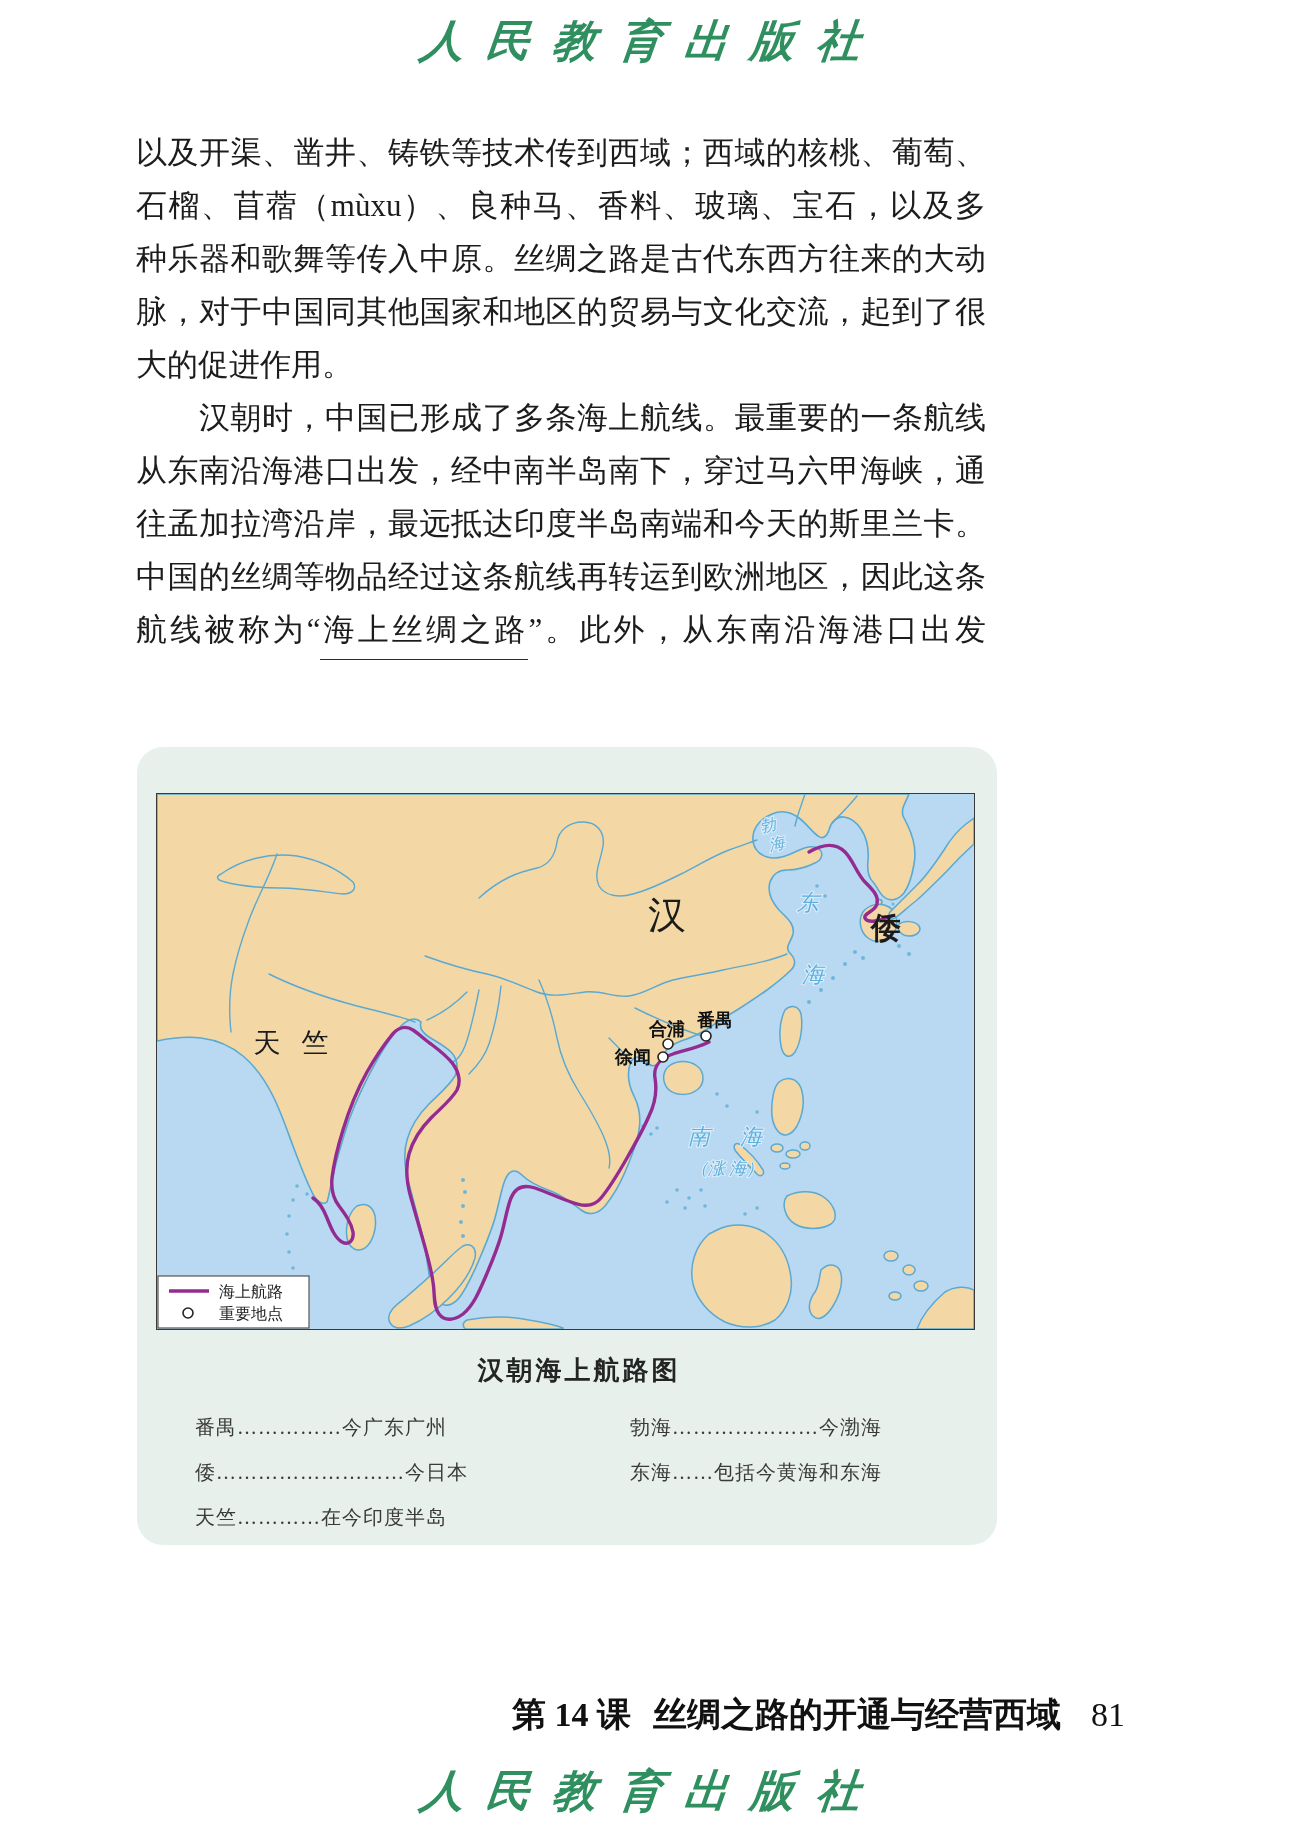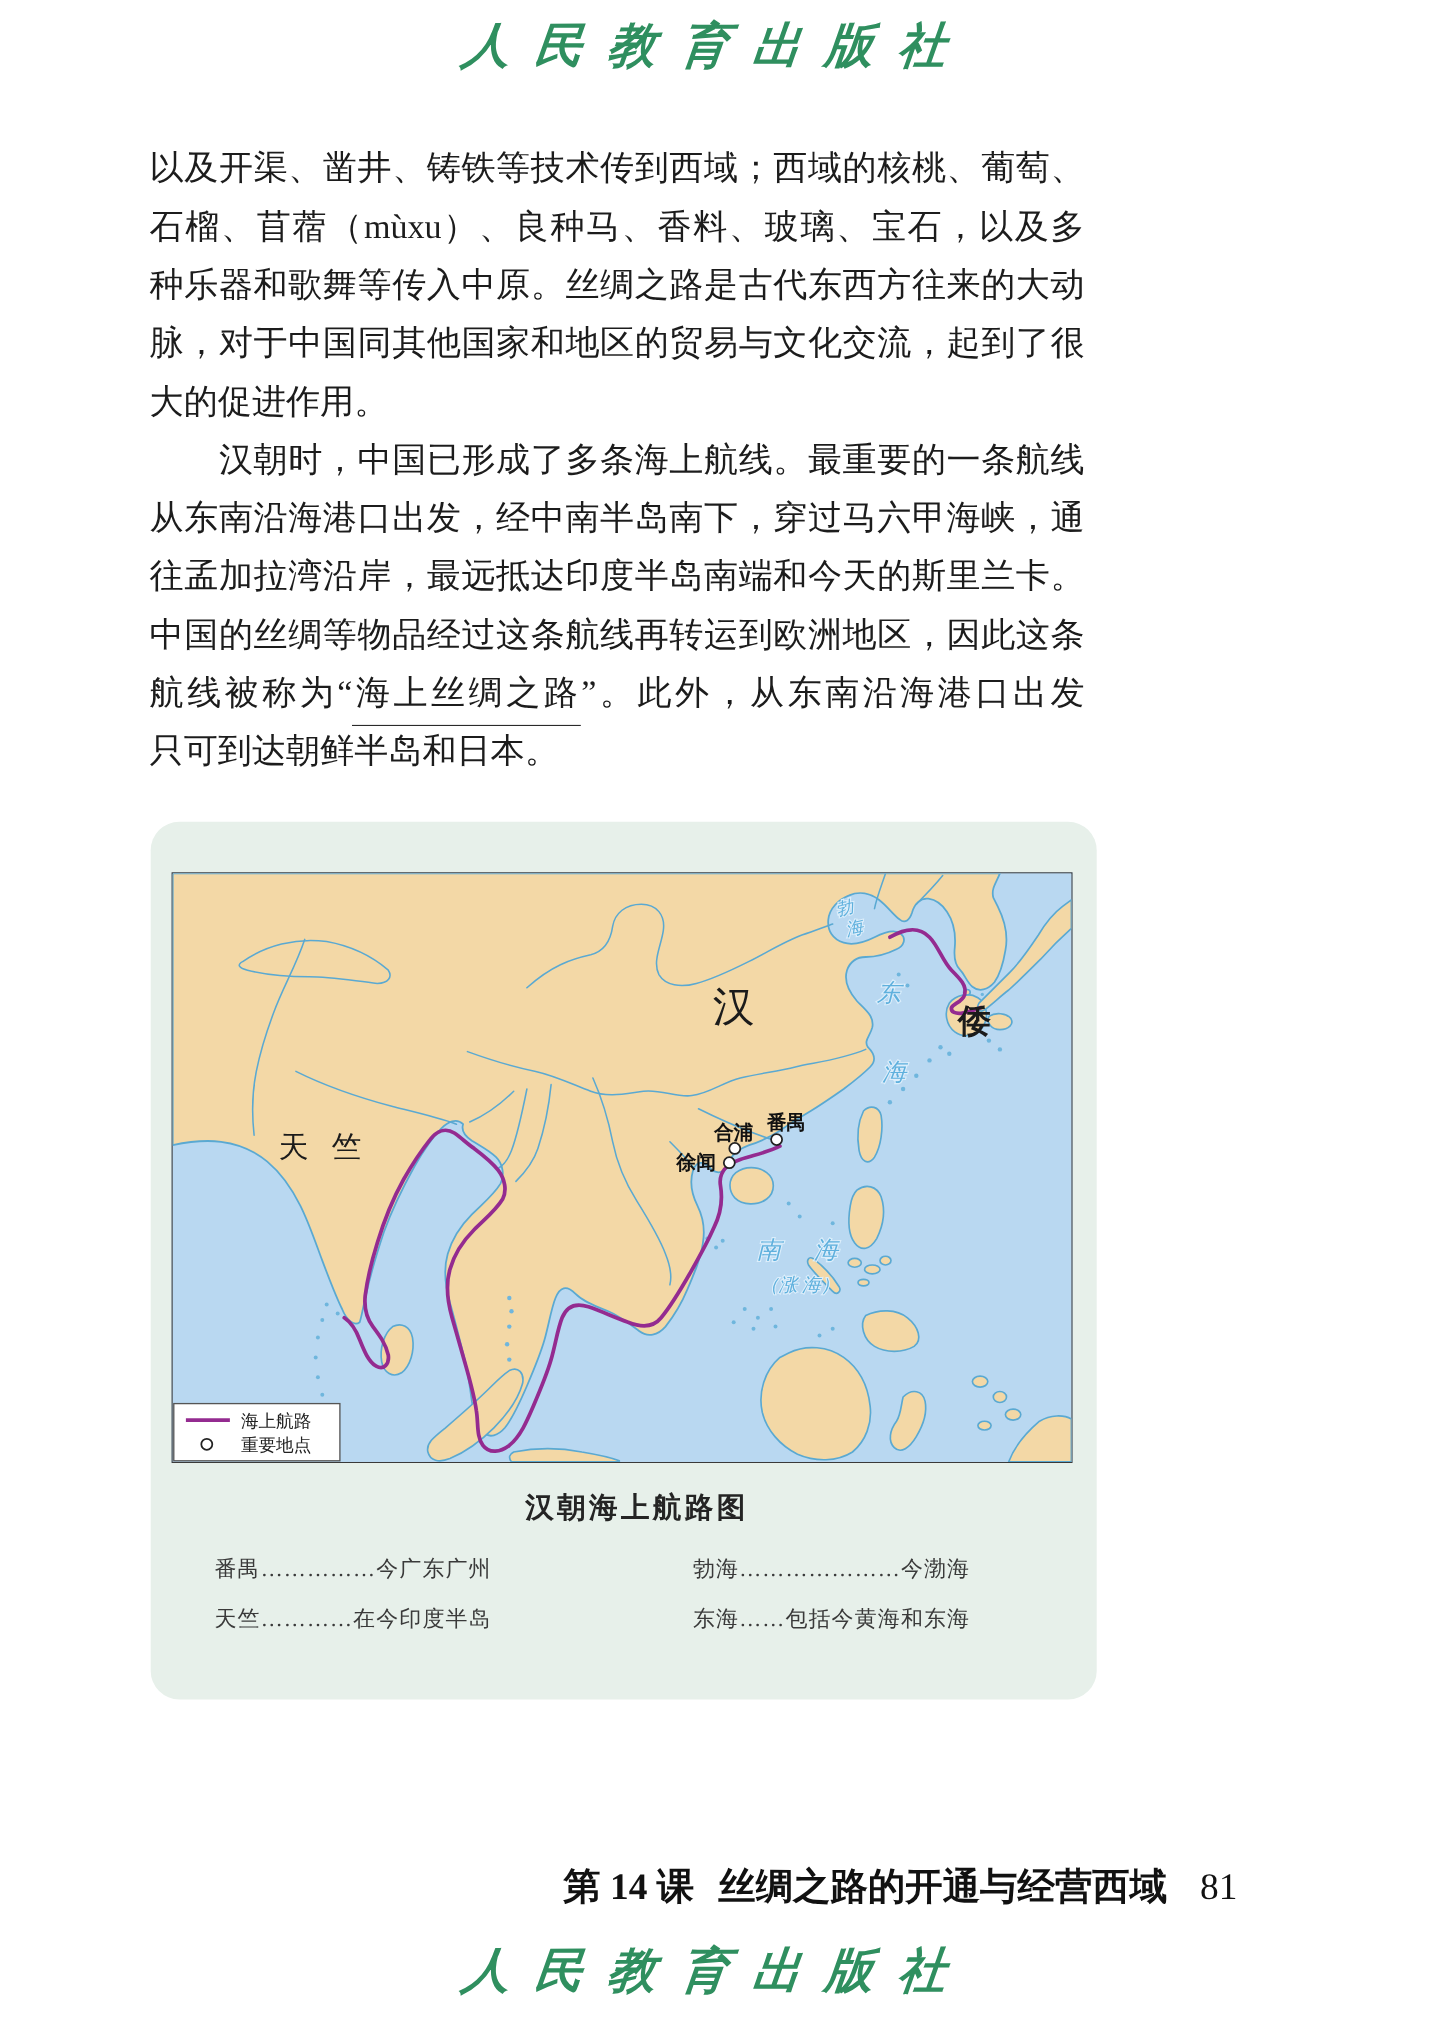--- a/index.html
+++ b/index.html
@@ -68,21 +68,20 @@
   <div class="tl">以及开渠、凿井、铸铁等技术传到西域；西域的核桃、葡萄、</div>
   <div class="tl">石榴、苜蓿（mùxu）、良种马、香料、玻璃、宝石，以及多</div>
   <div class="tl">种乐器和歌舞等传入中原。丝绸之路是古代东西方往来的大动</div>
   <div class="tl">脉，对于中国同其他国家和地区的贸易与文化交流，起到了很</div>
   <div class="tl last">大的促进作用。</div>
   <div class="tl">　　汉朝时，中国已形成了多条海上航线。最重要的一条航线</div>
   <div class="tl">从东南沿海港口出发，经中南半岛南下，穿过马六甲海峡，通</div>
   <div class="tl">往孟加拉湾沿岸，最远抵达印度半岛南端和今天的斯里兰卡。</div>
   <div class="tl">中国的丝绸等物品经过这条航线再转运到欧洲地区，因此这条</div>
   <div class="tl"><span>航线被称为“</span><span class="route-underline">海上丝绸之路</span><span>”。此外，从东南沿海港口出发</span></div>
-  <div class="tl last">只可到达朝鲜半岛和日本。</div>
 </div>
 
 <div class="figure-panel">
   <div class="map-wrap">
     <svg width="817" height="535" viewBox="0 0 817 535">
 
       <rect x="0" y="0" width="817" height="535" fill="#b9d8f1"></rect>
 
       <path d="M 0,0 L 752,0
            C 748,10 744,14 746,22 L 750,30
@@ -253,20 +252,21 @@
         <circle cx="31" cy="519" r="5" fill="#fff" stroke="#222" stroke-width="1.6"></circle>
         <text class="legend-text" x="62" y="525" font-size="16">重要地点</text>
       </g>
     </svg>
   </div>
 
   <div class="map-caption">汉朝海上航路图</div>
 
   <div class="notes notes-left">
     <div>番禺……………今广东广州</div>
+    <div>倭………………………今日本</div>
     <div>天竺…………在今印度半岛</div>
   </div>
   <div class="notes notes-right">
     <div>勃海…………………今渤海</div>
     <div>东海……包括今黄海和东海</div>
   </div>
 </div>
 
 <div class="footer">
   <span class="lesson">第 14 课</span><span class="title">丝绸之路的开通与经营西域</span><span class="pageno">81</span>

